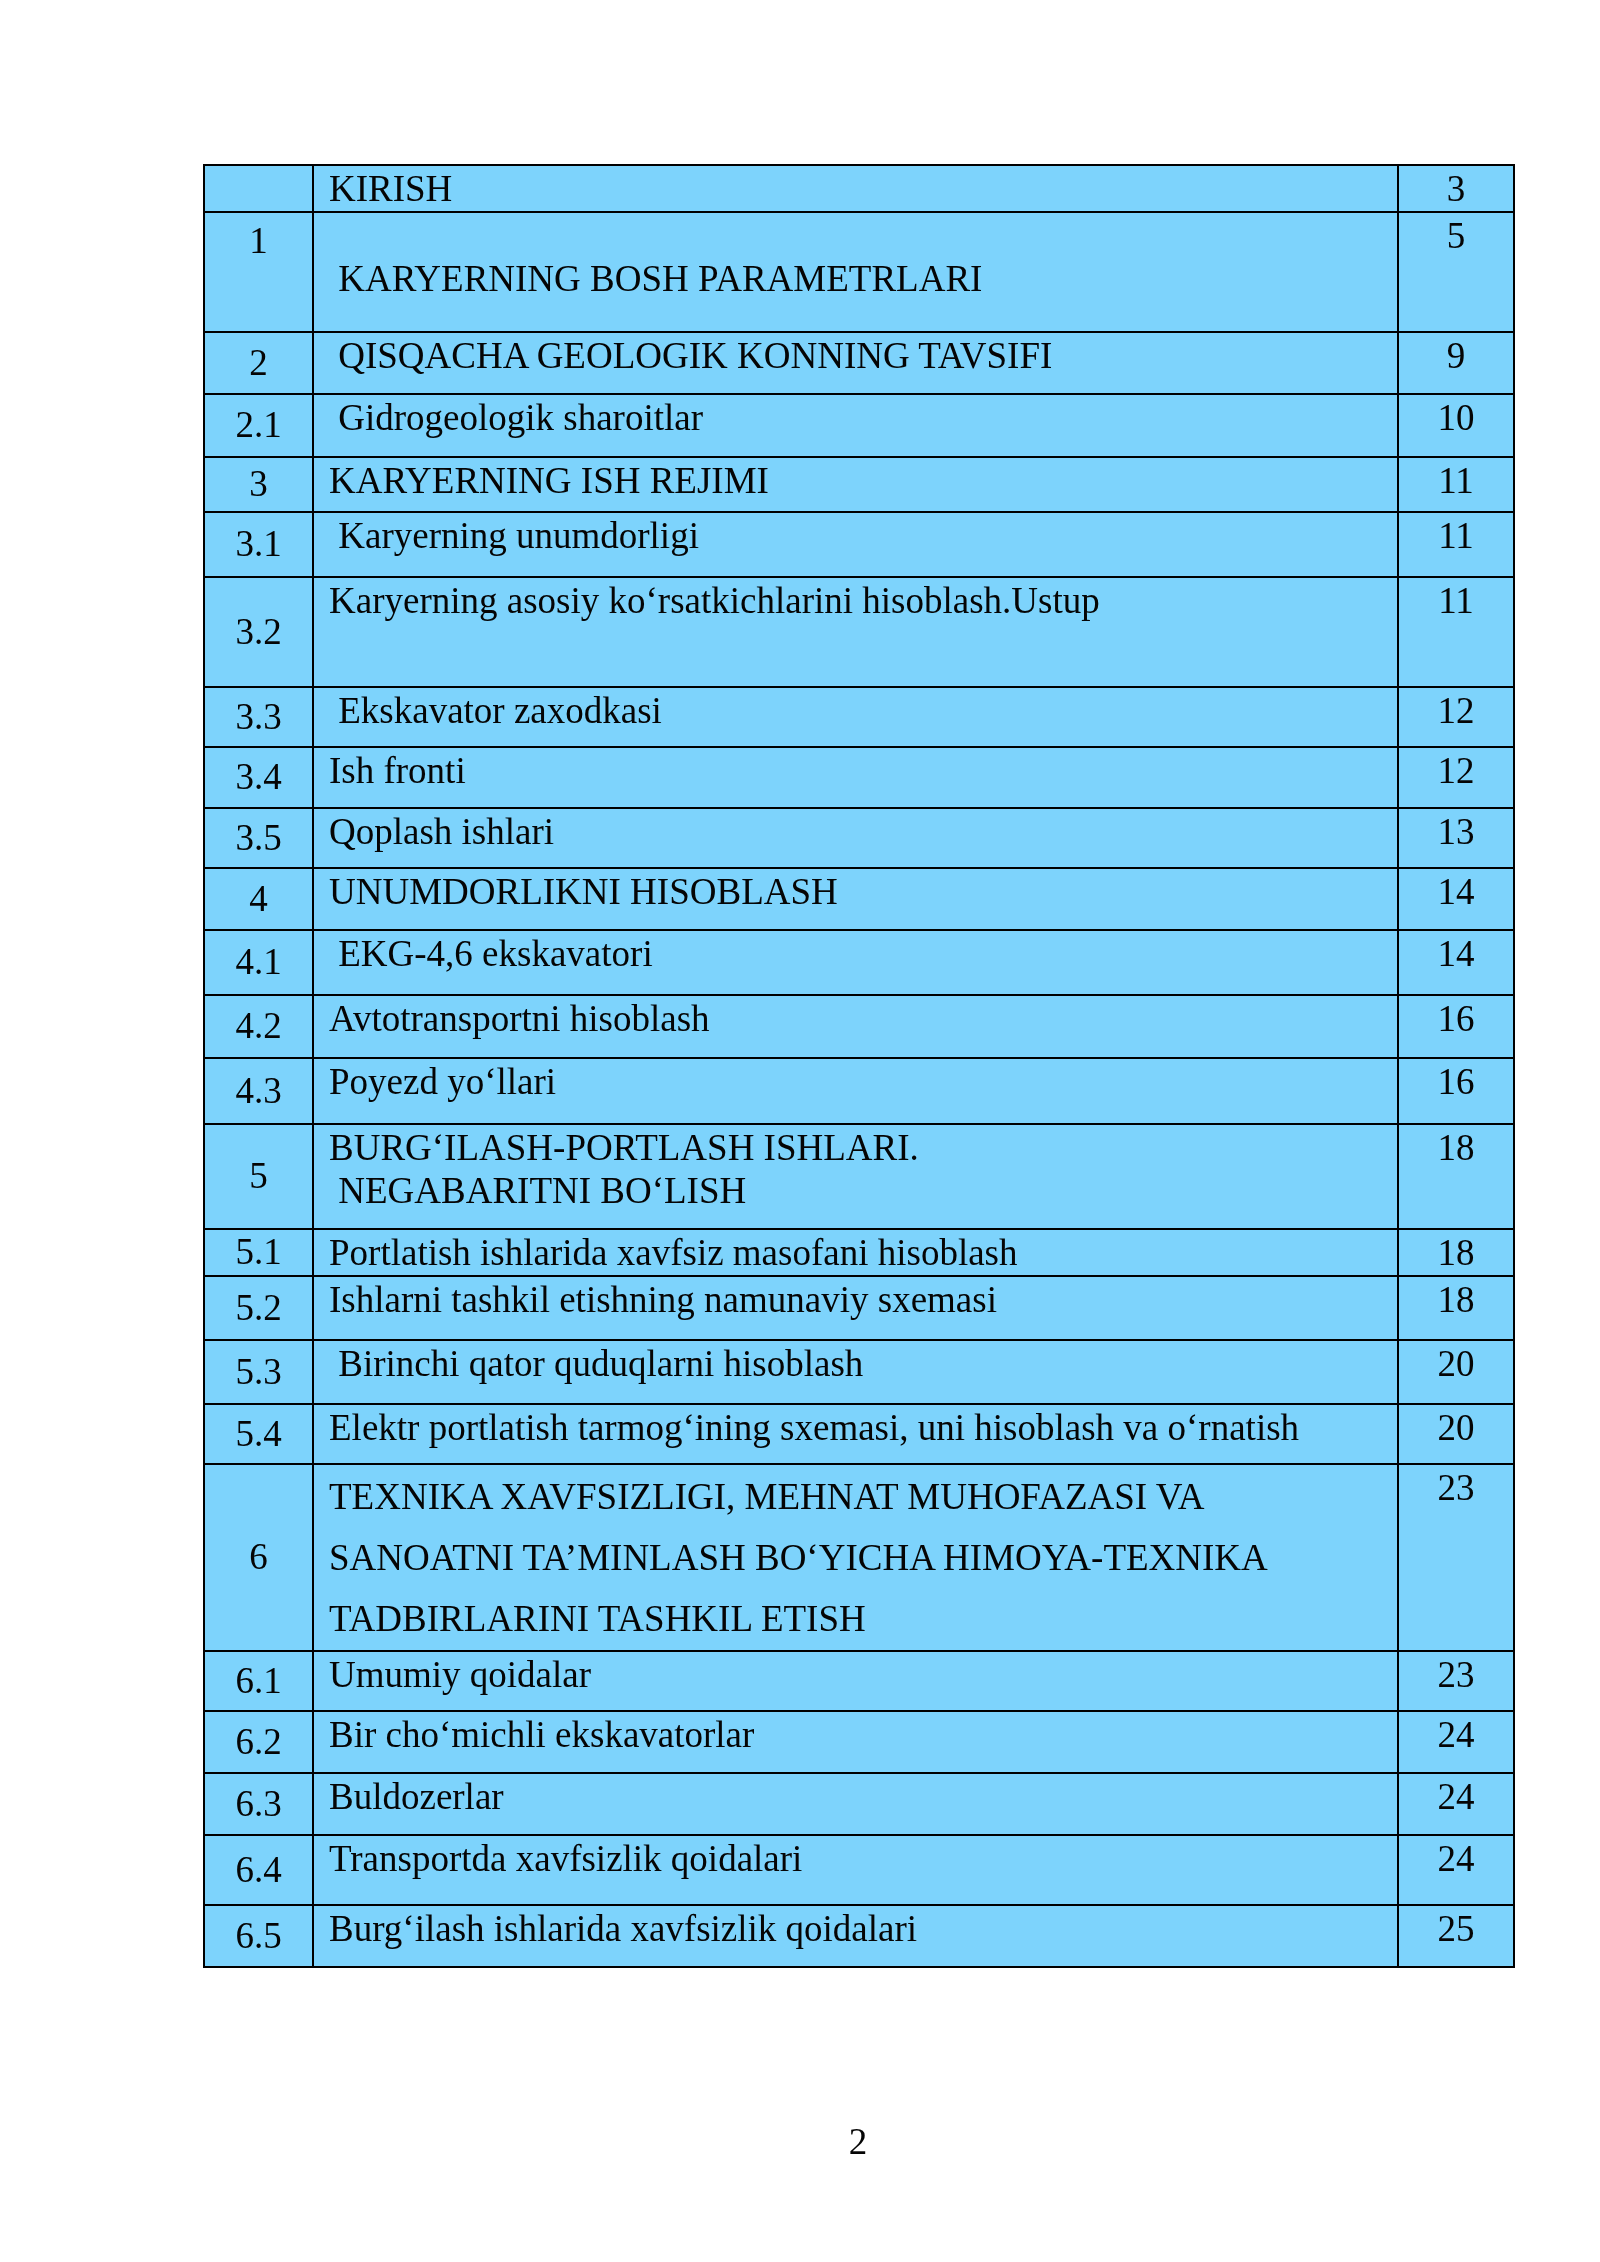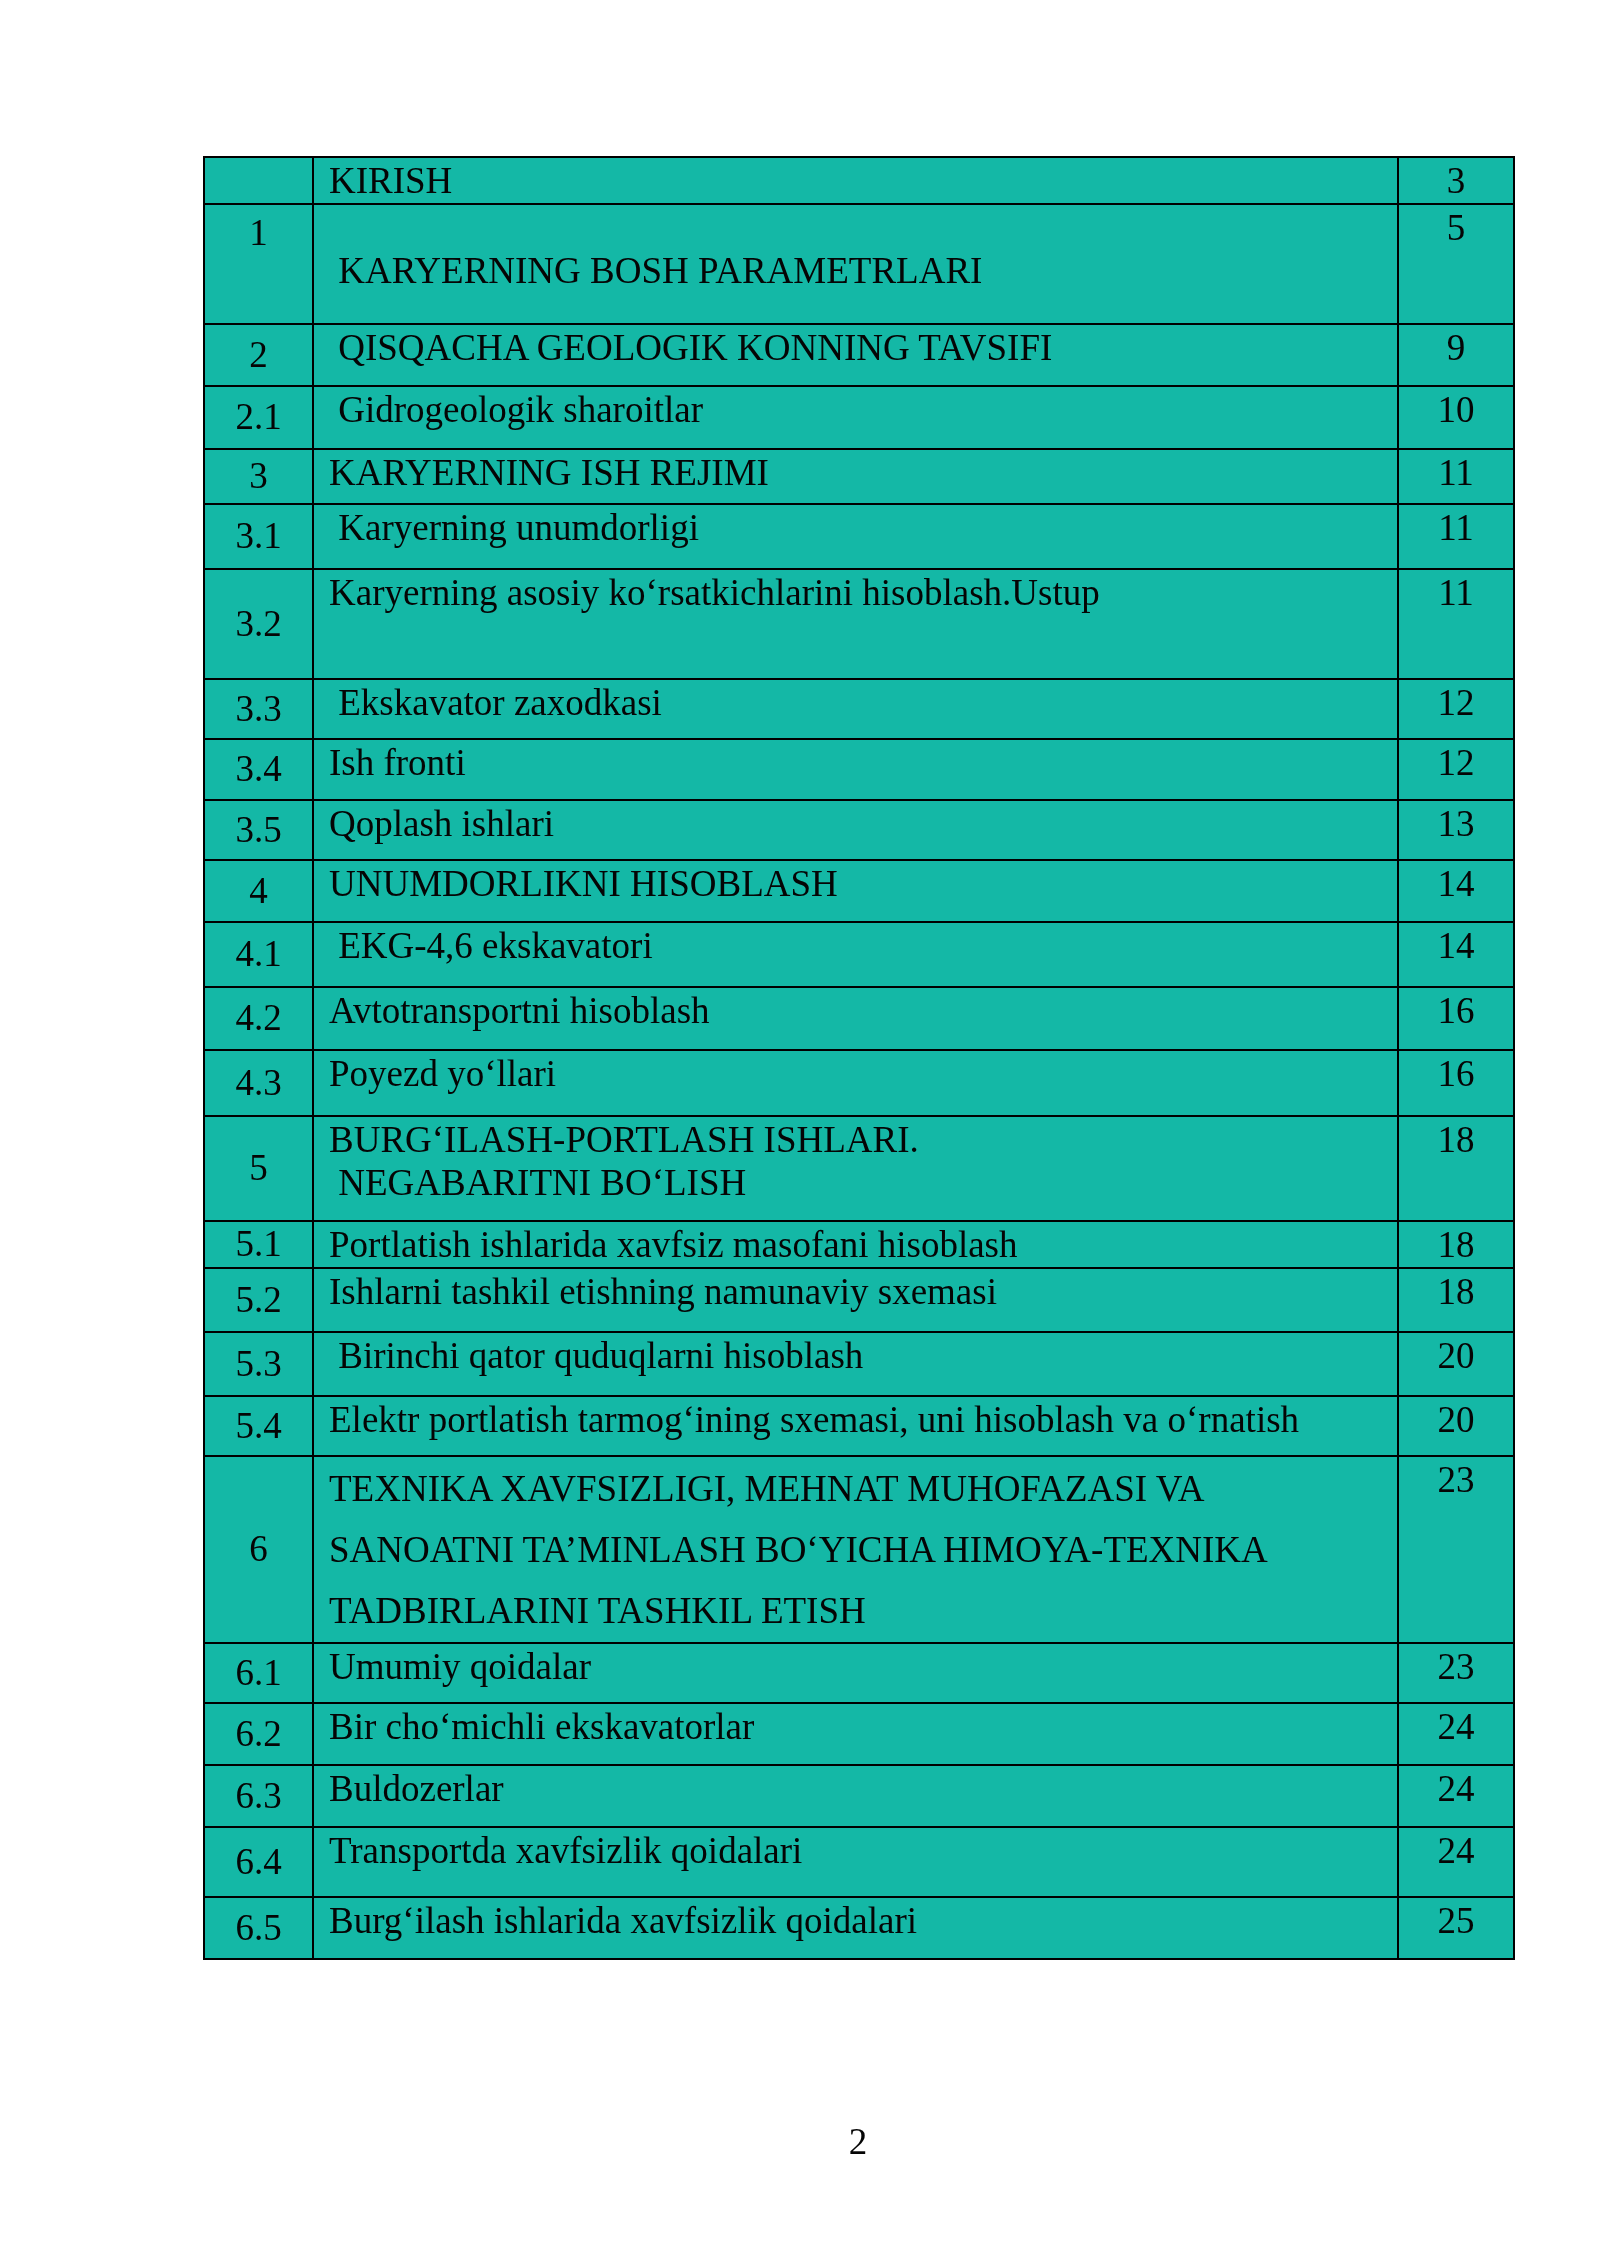--- a/index.html
+++ b/index.html
@@ -12,25 +12,25 @@
     width: 1600px;
     height: 2262px;
     background: #ffffff;
     overflow: hidden;
     font-family: "Liberation Serif", serif;
     color: #050505;
   }
   table.toc {
     position: absolute;
     left: 203px;
-    top: 156px;
+    top: 164px;
     width: 1310px;
     table-layout: fixed;
     border-collapse: collapse;
-    background: #14b8a6;
+    background: #7dd3fc;
   }
   table.toc col.c-num   { width: 109px; }
   table.toc col.c-title { width: 1085px; }
   table.toc col.c-page  { width: 116px; }
   table.toc td {
     border: 2px solid #000000;
     font-size: 37px;
     color: #050505;
     overflow: hidden;
   }

